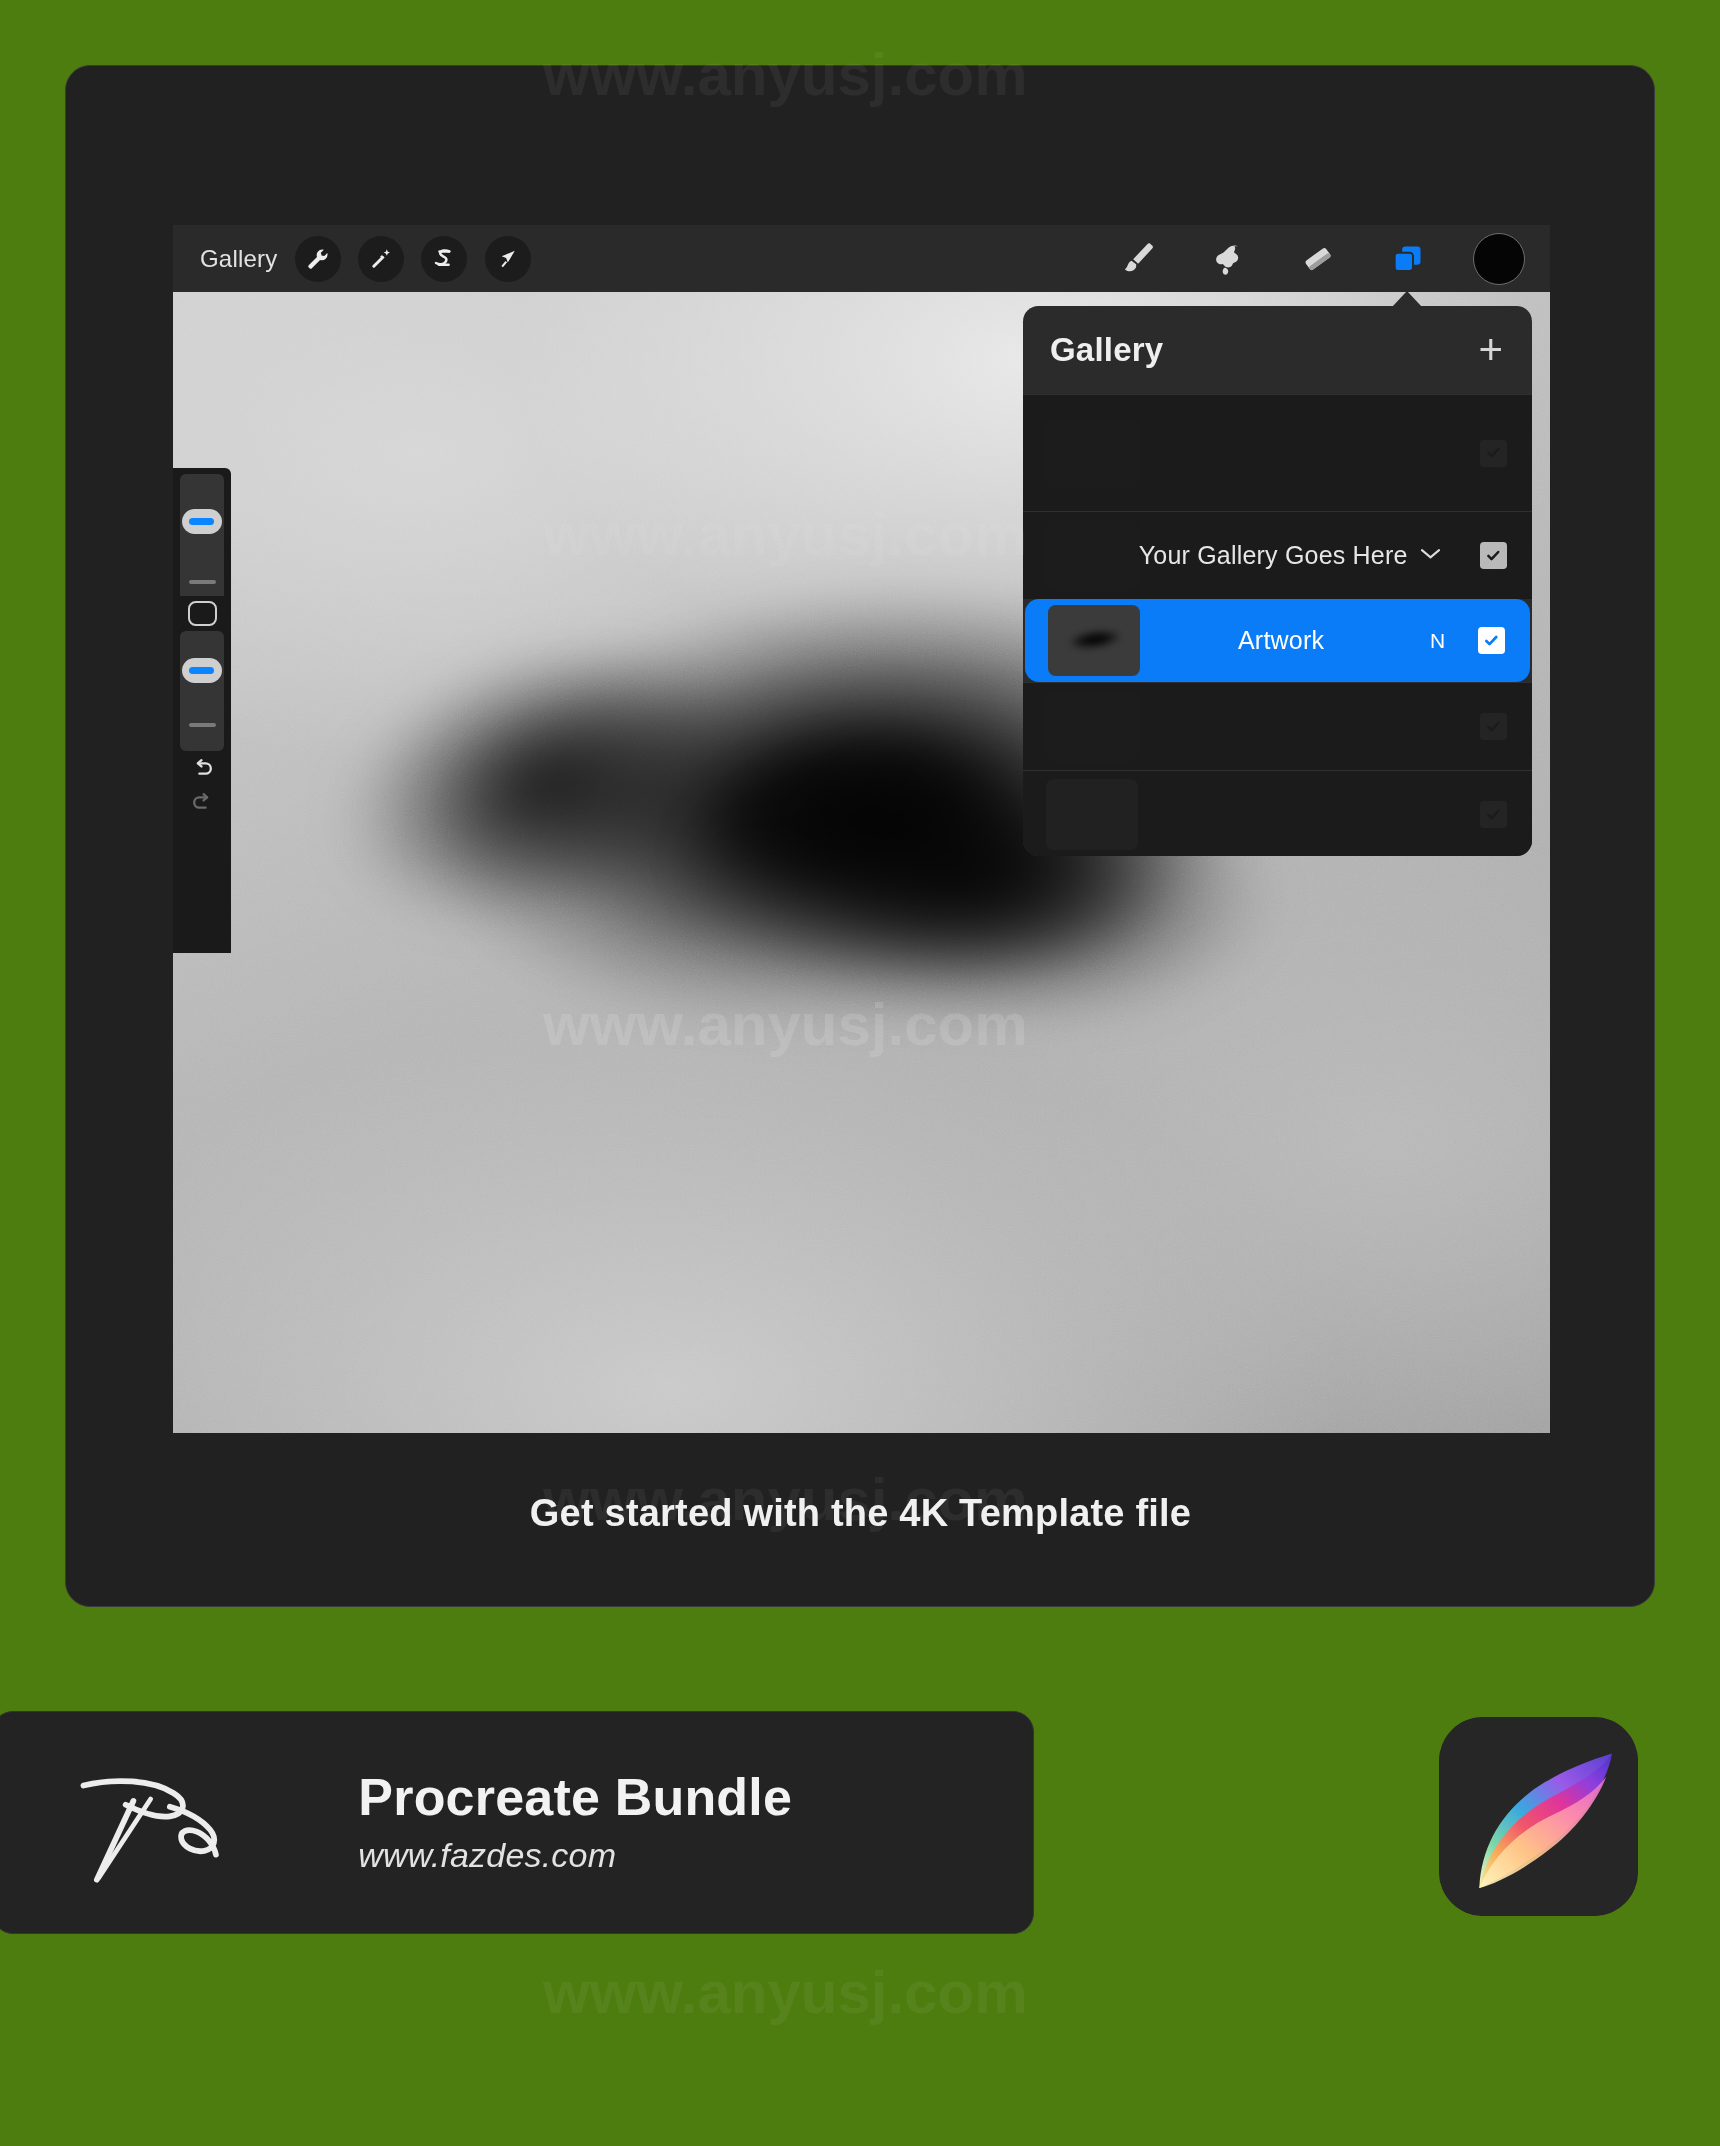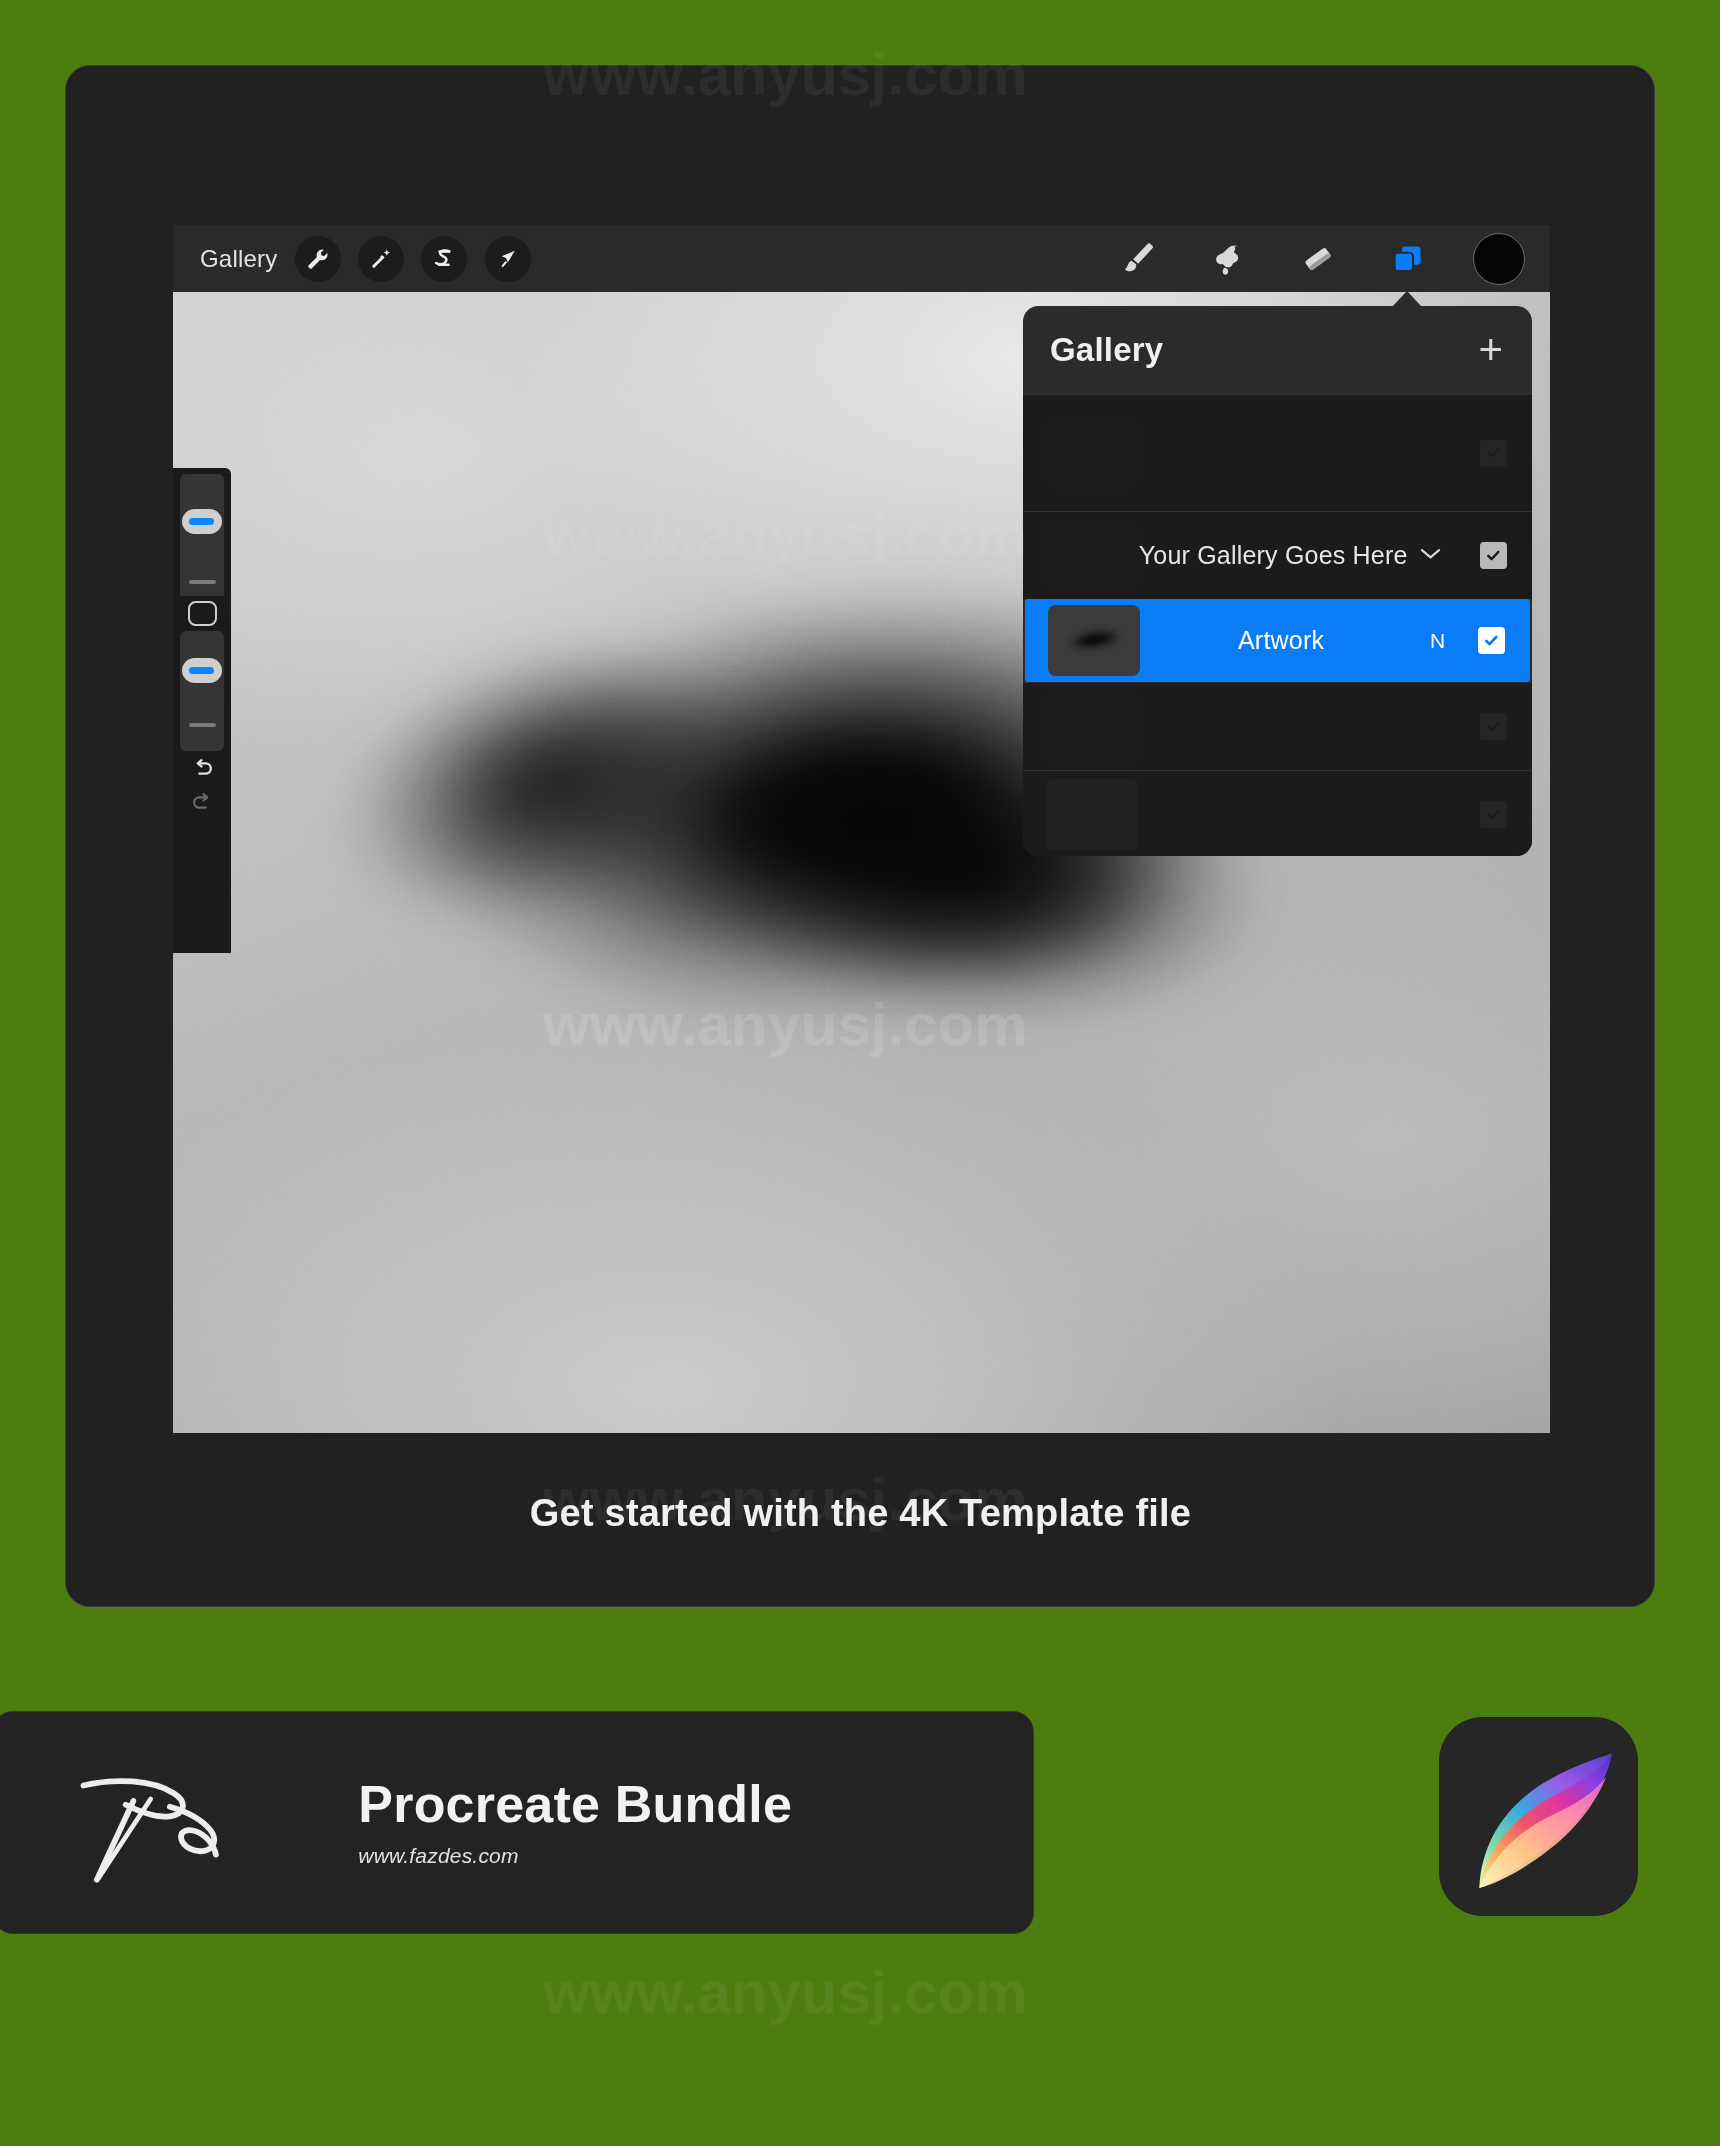--- a/index.html
+++ b/index.html
@@ -190,21 +190,21 @@
   }
   .layer-row.dim { background: #1b1b1b; }
   .layer-row.dim .layer-name,
   .layer-row.dim .layer-mode,
   .layer-row.dim .layer-check,
   .layer-row.dim .layer-thumb { opacity: .055; }
   .layer-row.tall { height: 117px; }
   .layer-row.selected {
     background: #0a7cf7;
     border-top: none;
-    border-radius: 3px;
+    border-radius: 14px;
     margin: 0 1.9px;
     height: 83px;
   }
   .layer-thumb {
     width: 92px; height: 71px;
     background: #3b3b3b;
     border-radius: 7.7px;
     margin-left: 23px;
     flex: none;
     position: relative; overflow: hidden;
@@ -256,21 +256,21 @@
     border-radius: 21px;
     z-index: 12;
     display: flex; align-items: center;
   }
   .brand-logo { margin-left: 77px; width: 240px; height: 144px; flex: none; }
   .brand-text { margin-left: 48px; }
   .brand-title {
     color: #f2f2f2; font-size: 52px; font-weight: 700; letter-spacing: 0.2px; line-height: 1.05;
   }
   .brand-url {
-    color: #e2e2e2; font-size: 21px; font-style: italic; margin-top: 11.5px; letter-spacing: 0.2px;
+    color: #e2e2e2; font-size: 34px; font-style: italic; margin-top: 11.5px; letter-spacing: 0.2px;
   }
   .app-icon {
     position: absolute;
     left: 1439px; top: 1717px;
     width: 199px; height: 199px;
     border-radius: 44px;
     background: #262626;
     z-index: 12;
     overflow: hidden;
   }

